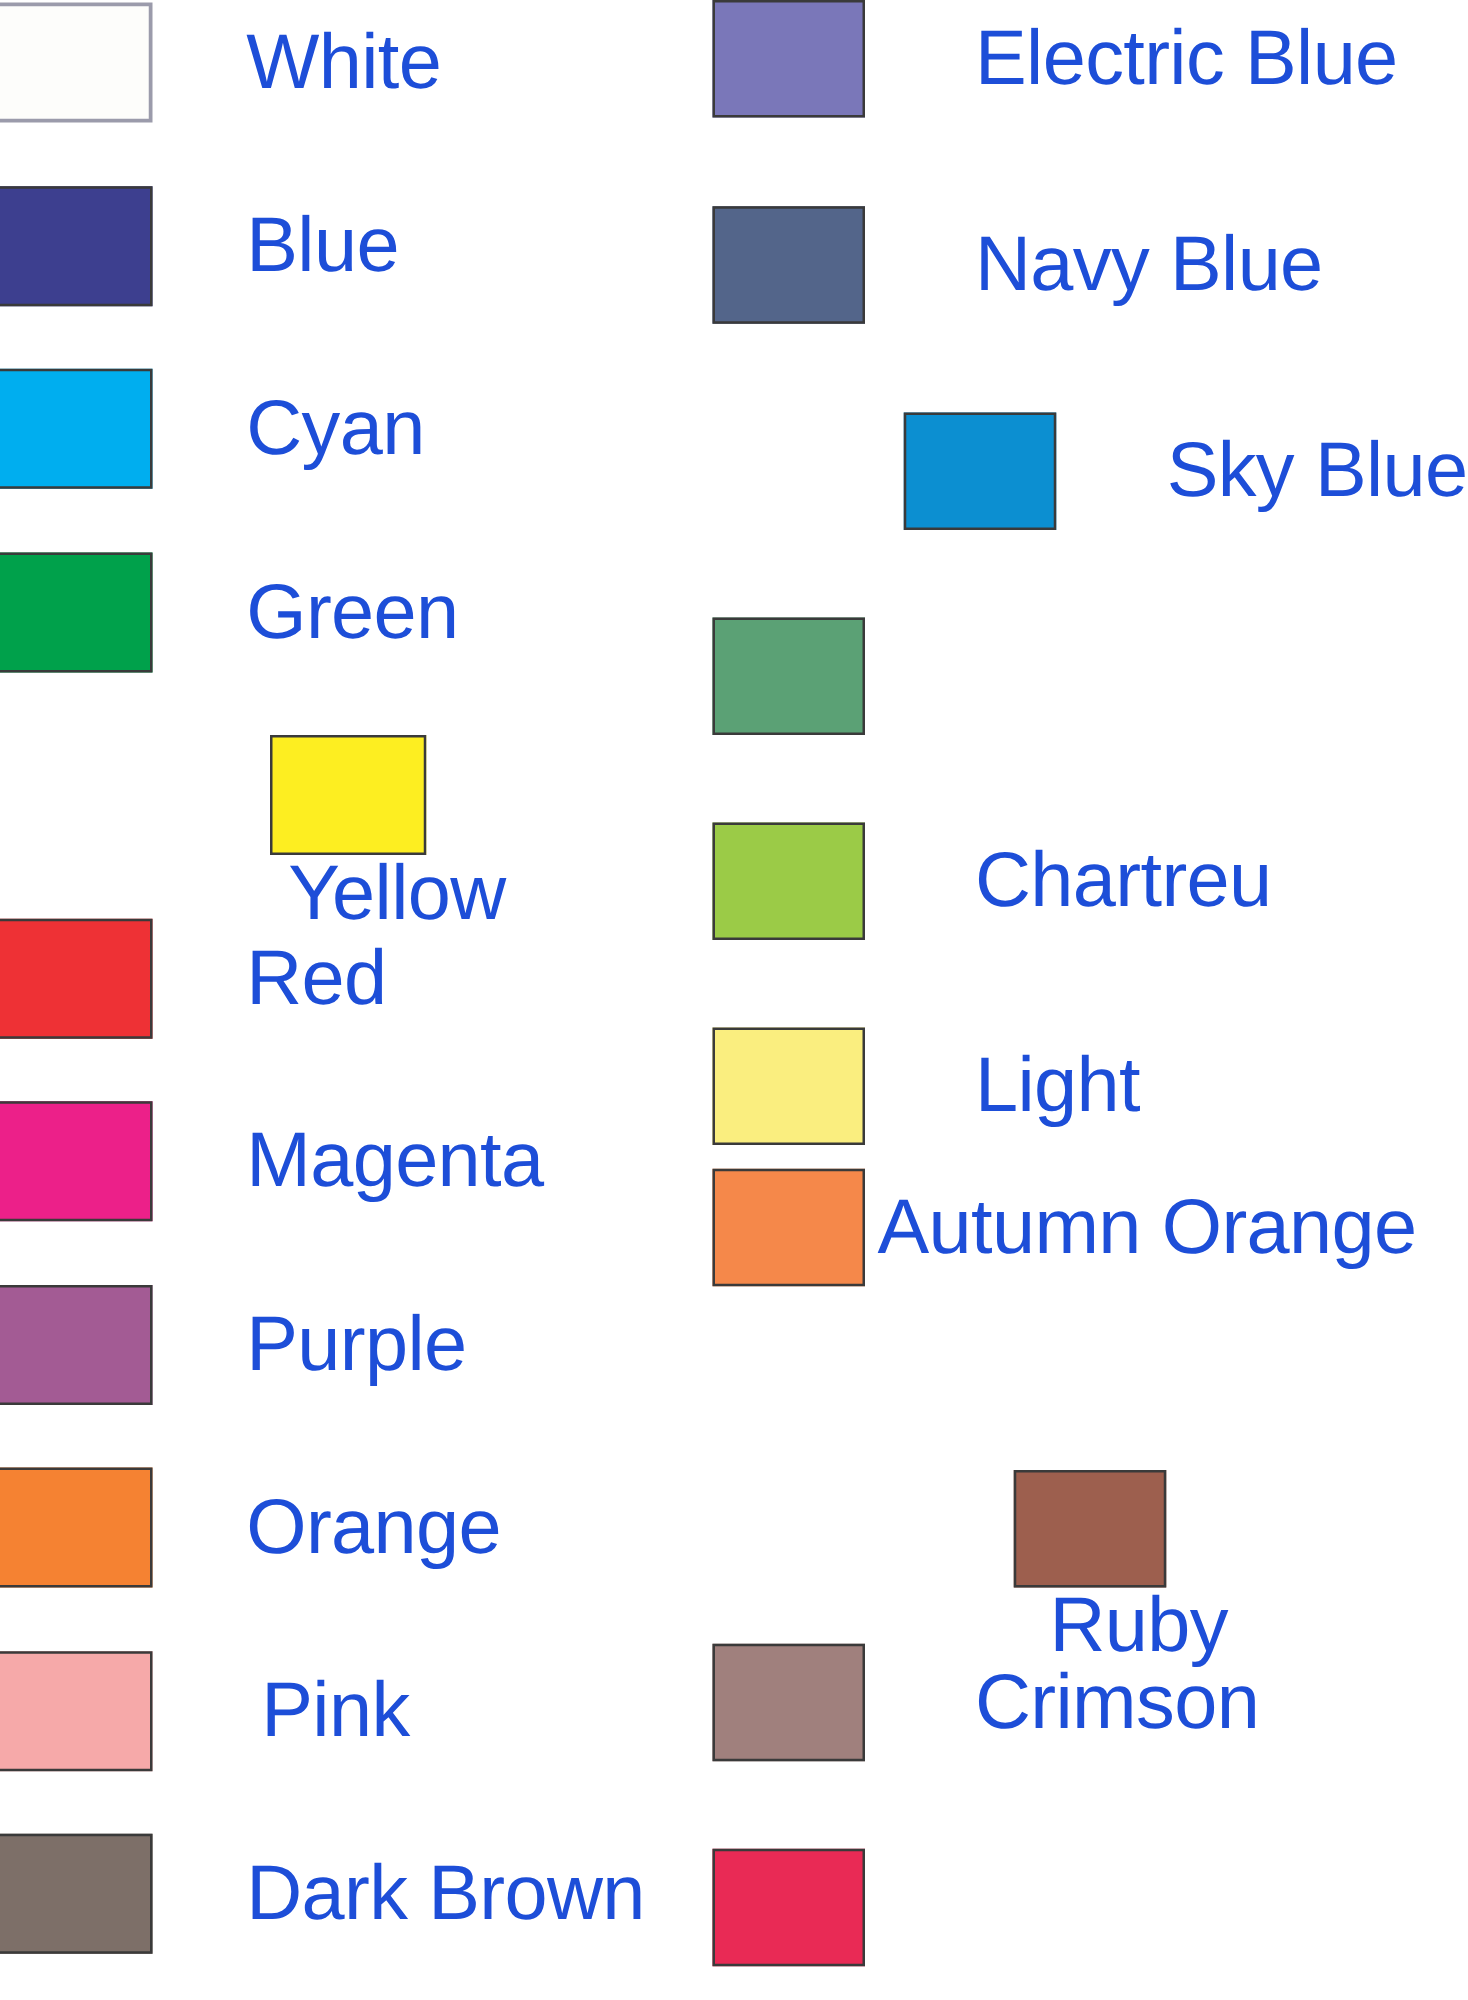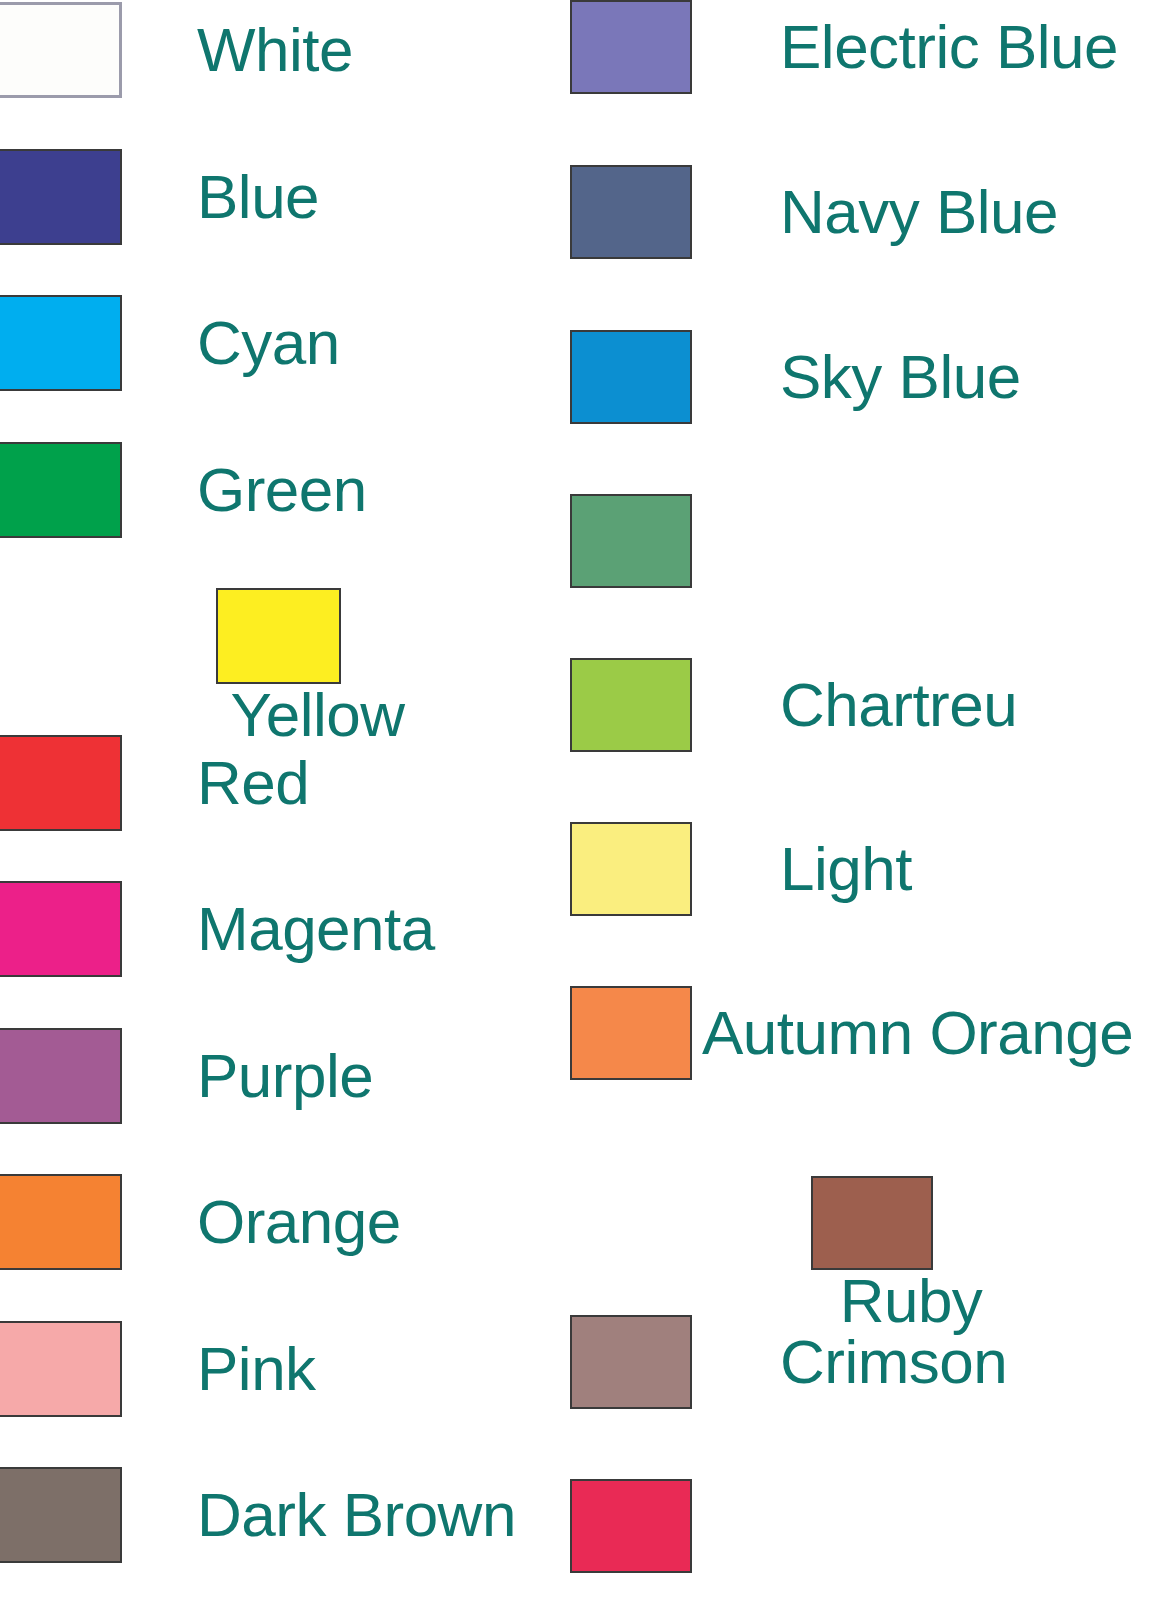--- a/index.html
+++ b/index.html
@@ -42,21 +42,21 @@
     box-sizing: border-box;
     border: 2px solid #3a3a3a;
   }
   .swatch.white-swatch {
     border-color: #9b9bab;
     border-width: 3px;
   }
 
   .swatch-label {
     flex: none;
-    color: #0f766e;
+    color: #1d4ed8;
     font-size: 62px;
     line-height: 1;
     letter-spacing: -0.5px;
     white-space: nowrap;
   }
 
   
   #legend-column-left .legend-row { width: 560px; }
   #legend-column-left .swatch {
     width: 125px;
@@ -67,40 +67,40 @@
 
   .row-l0  { top: 2px;    }
   .row-l1  { top: 149px;  }
   .row-l2  { top: 295px;  }
   .row-l3  { top: 442px;  }
   .row-l4  { top: 588px; flex-direction: column;  }
   .row-l5  { top: 735px;  }
   .row-l6  { top: 881px;  }
   .row-l7  { top: 1028px; }
   .row-l8  { top: 1174px; }
-  .row-l9  { top: 1321px; }
+  .row-l9  { top: 1321px; gap: 12px; }
   .row-l10 { top: 1467px; }
 
   
   #legend-column-right .legend-row { width: 614px; }
   #legend-column-right .swatch {
     width: 122px;
     height: 94px;
     margin-left: 10px;
   }
   #legend-column-right .swatch-label { margin-left: 88px; }
   #legend-column-right .legend-row.wide-label .swatch-label { margin-left: 10px; }
 
   .row-r0  { top: 0px;    }
   .row-r1  { top: 165px;  }
-  .row-r2  { top: 330px;  }
+  .row-r2  { top: 330px; justify-content: flex-end;  }
   .row-r3  { top: 494px;  }
   .row-r4  { top: 658px;  }
   .row-r5  { top: 822px;  }
-  .row-r6  { top: 986px;  }
+  .row-r6  { top: 935px;  }
   .row-r7  { top: 1176px; flex-direction: column; }
   .row-r8  { top: 1315px; }
   .row-r9  { top: 1479px; }
 </style>
 </head>
 <body style="background-color: rgb(255, 255, 255);">
 
 <div id="legend-root">
 
   <div class="legend-column" id="legend-column-left">

